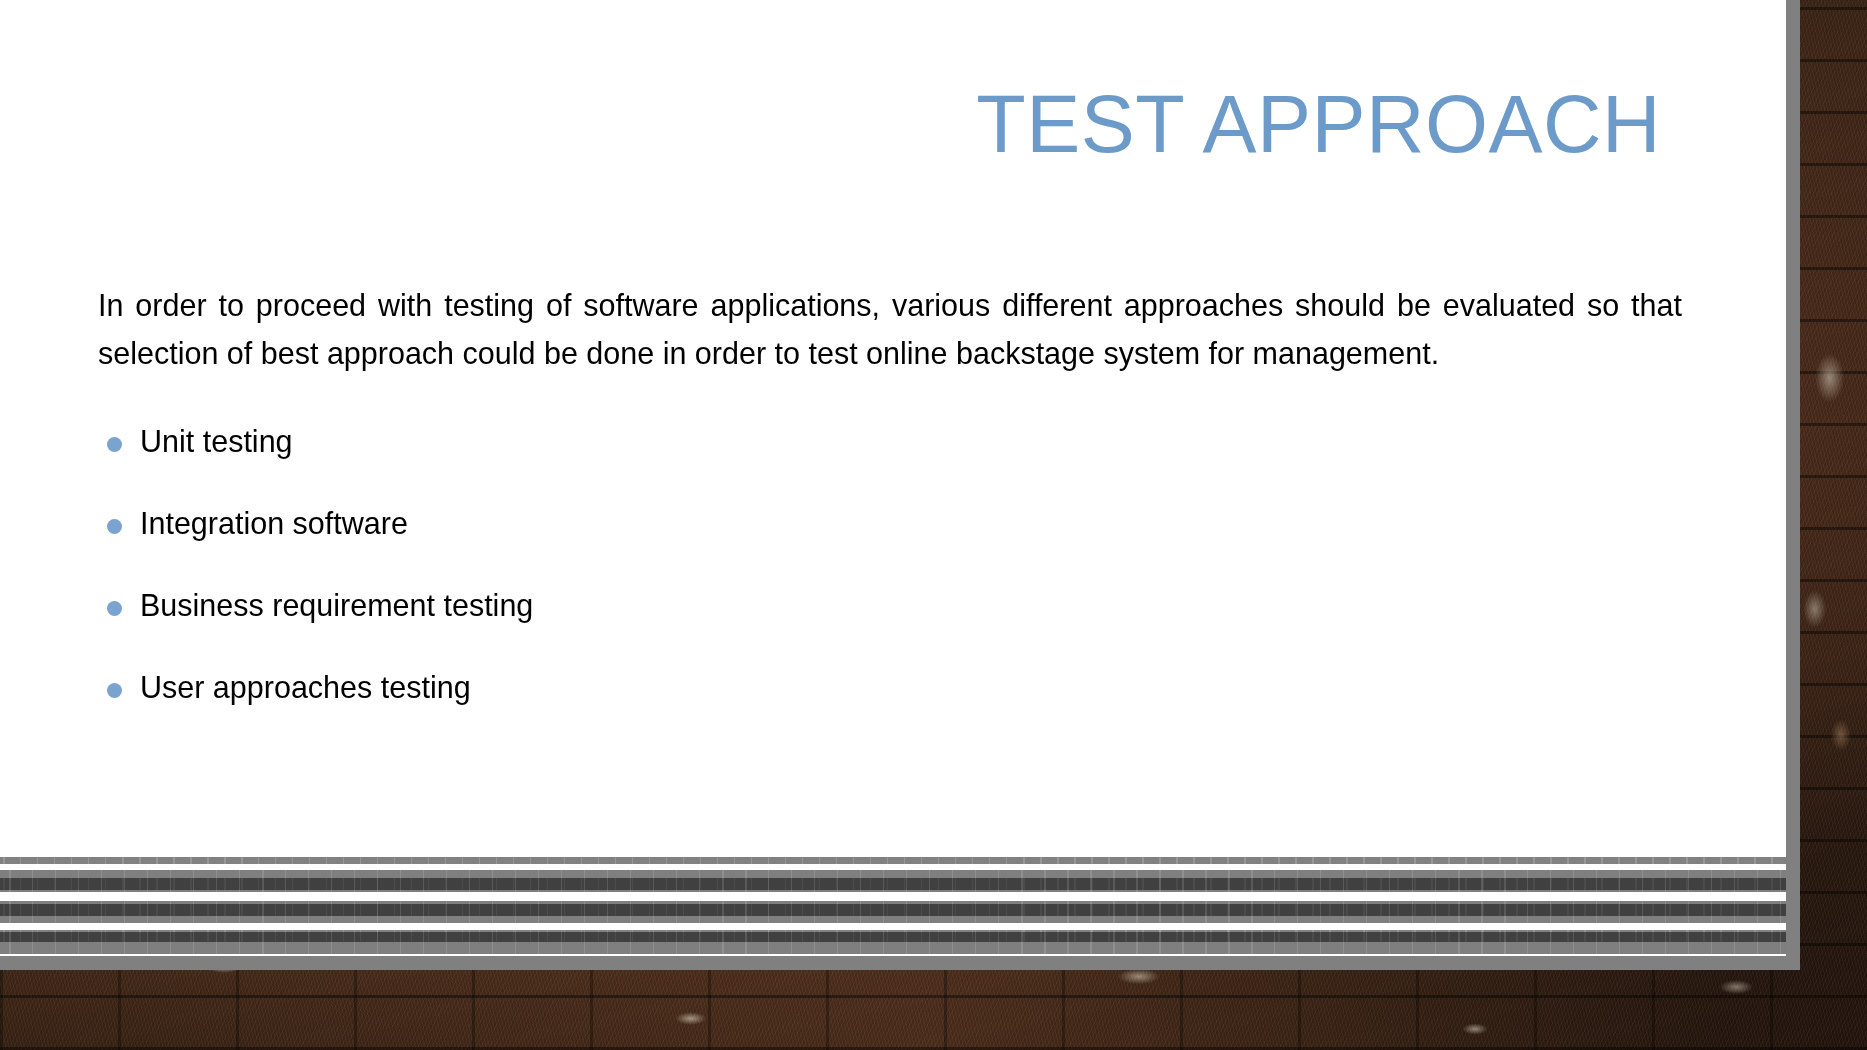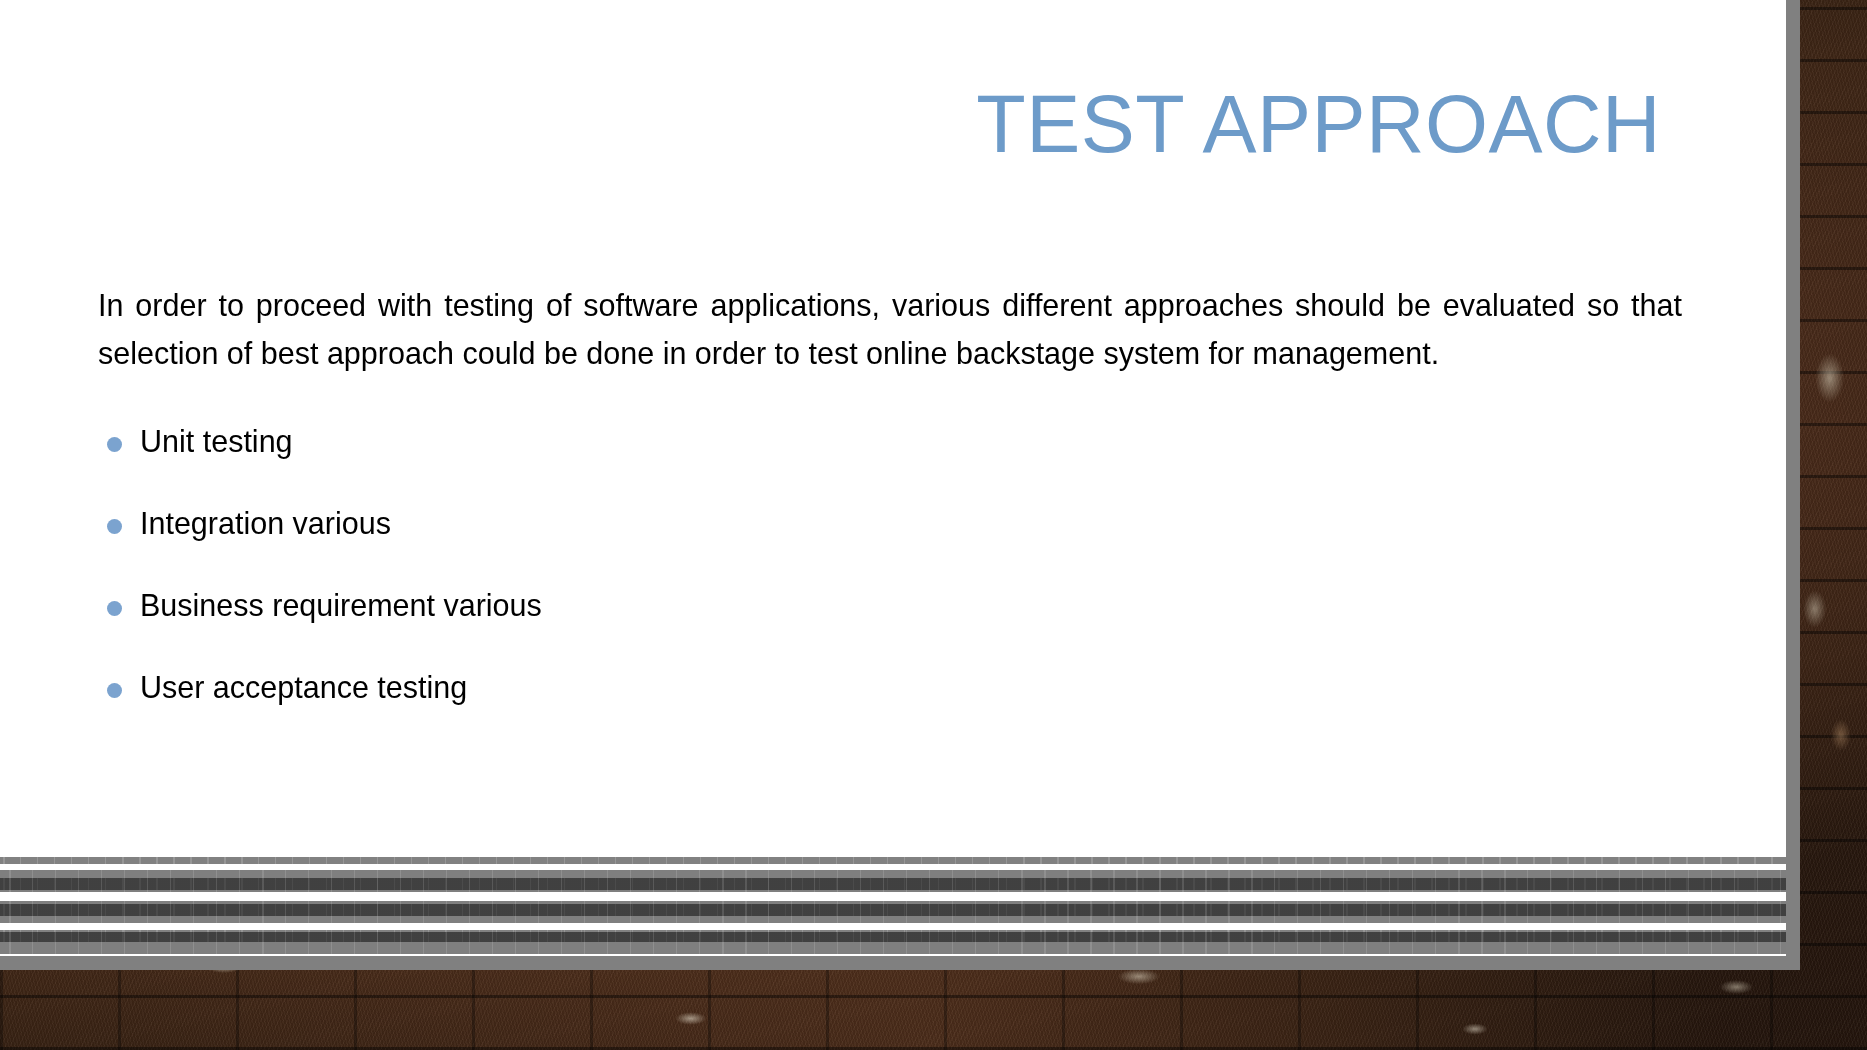--- a/index.html
+++ b/index.html
@@ -162,29 +162,29 @@
 
     <p id="intro-paragraph">In order to proceed with testing of software applications, various different approaches should be evaluated so that selection of best approach could be done in order to test online backstage system for management.</p>
 
     <ul id="bullet-list">
       <li class="bullet-item">
         <span class="bullet-dot"></span>
         <span>Unit testing</span>
       </li>
       <li class="bullet-item">
         <span class="bullet-dot"></span>
-        <span>Integration various</span>
+        <span>Integration software</span>
       </li>
       <li class="bullet-item">
         <span class="bullet-dot"></span>
-        <span>Business requirement various</span>
+        <span>Business requirement testing</span>
       </li>
       <li class="bullet-item">
         <span class="bullet-dot"></span>
-        <span>User acceptance testing</span>
+        <span>User approaches testing</span>
       </li>
     </ul>
 
   </div>
 
   <div id="bottom-banner">
     <div id="banner-texture"></div>
     <div id="banner-texture2"></div>
   </div>
 

